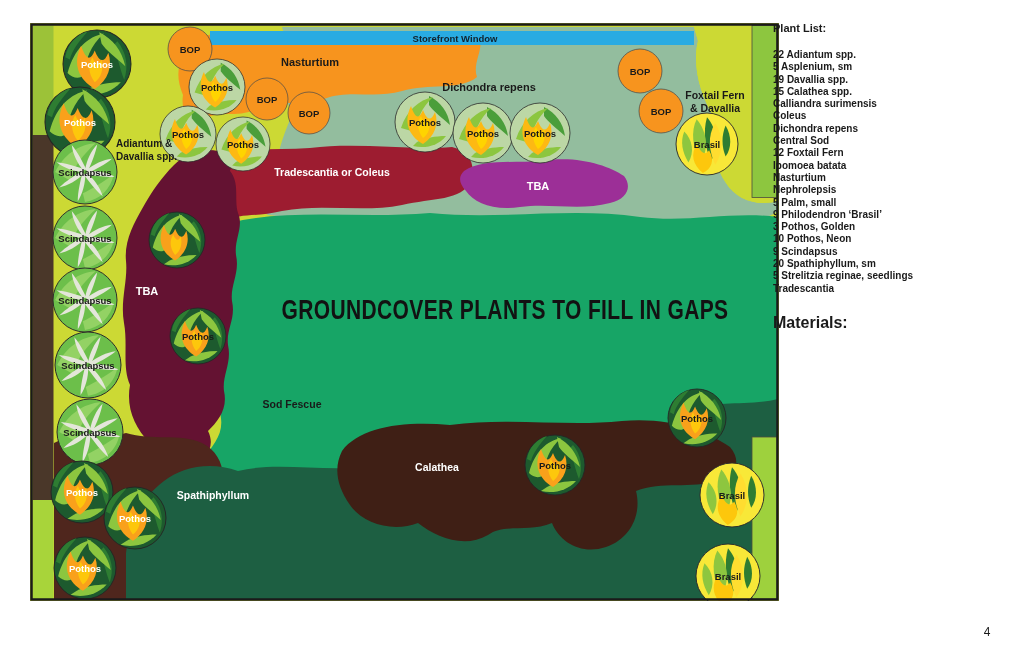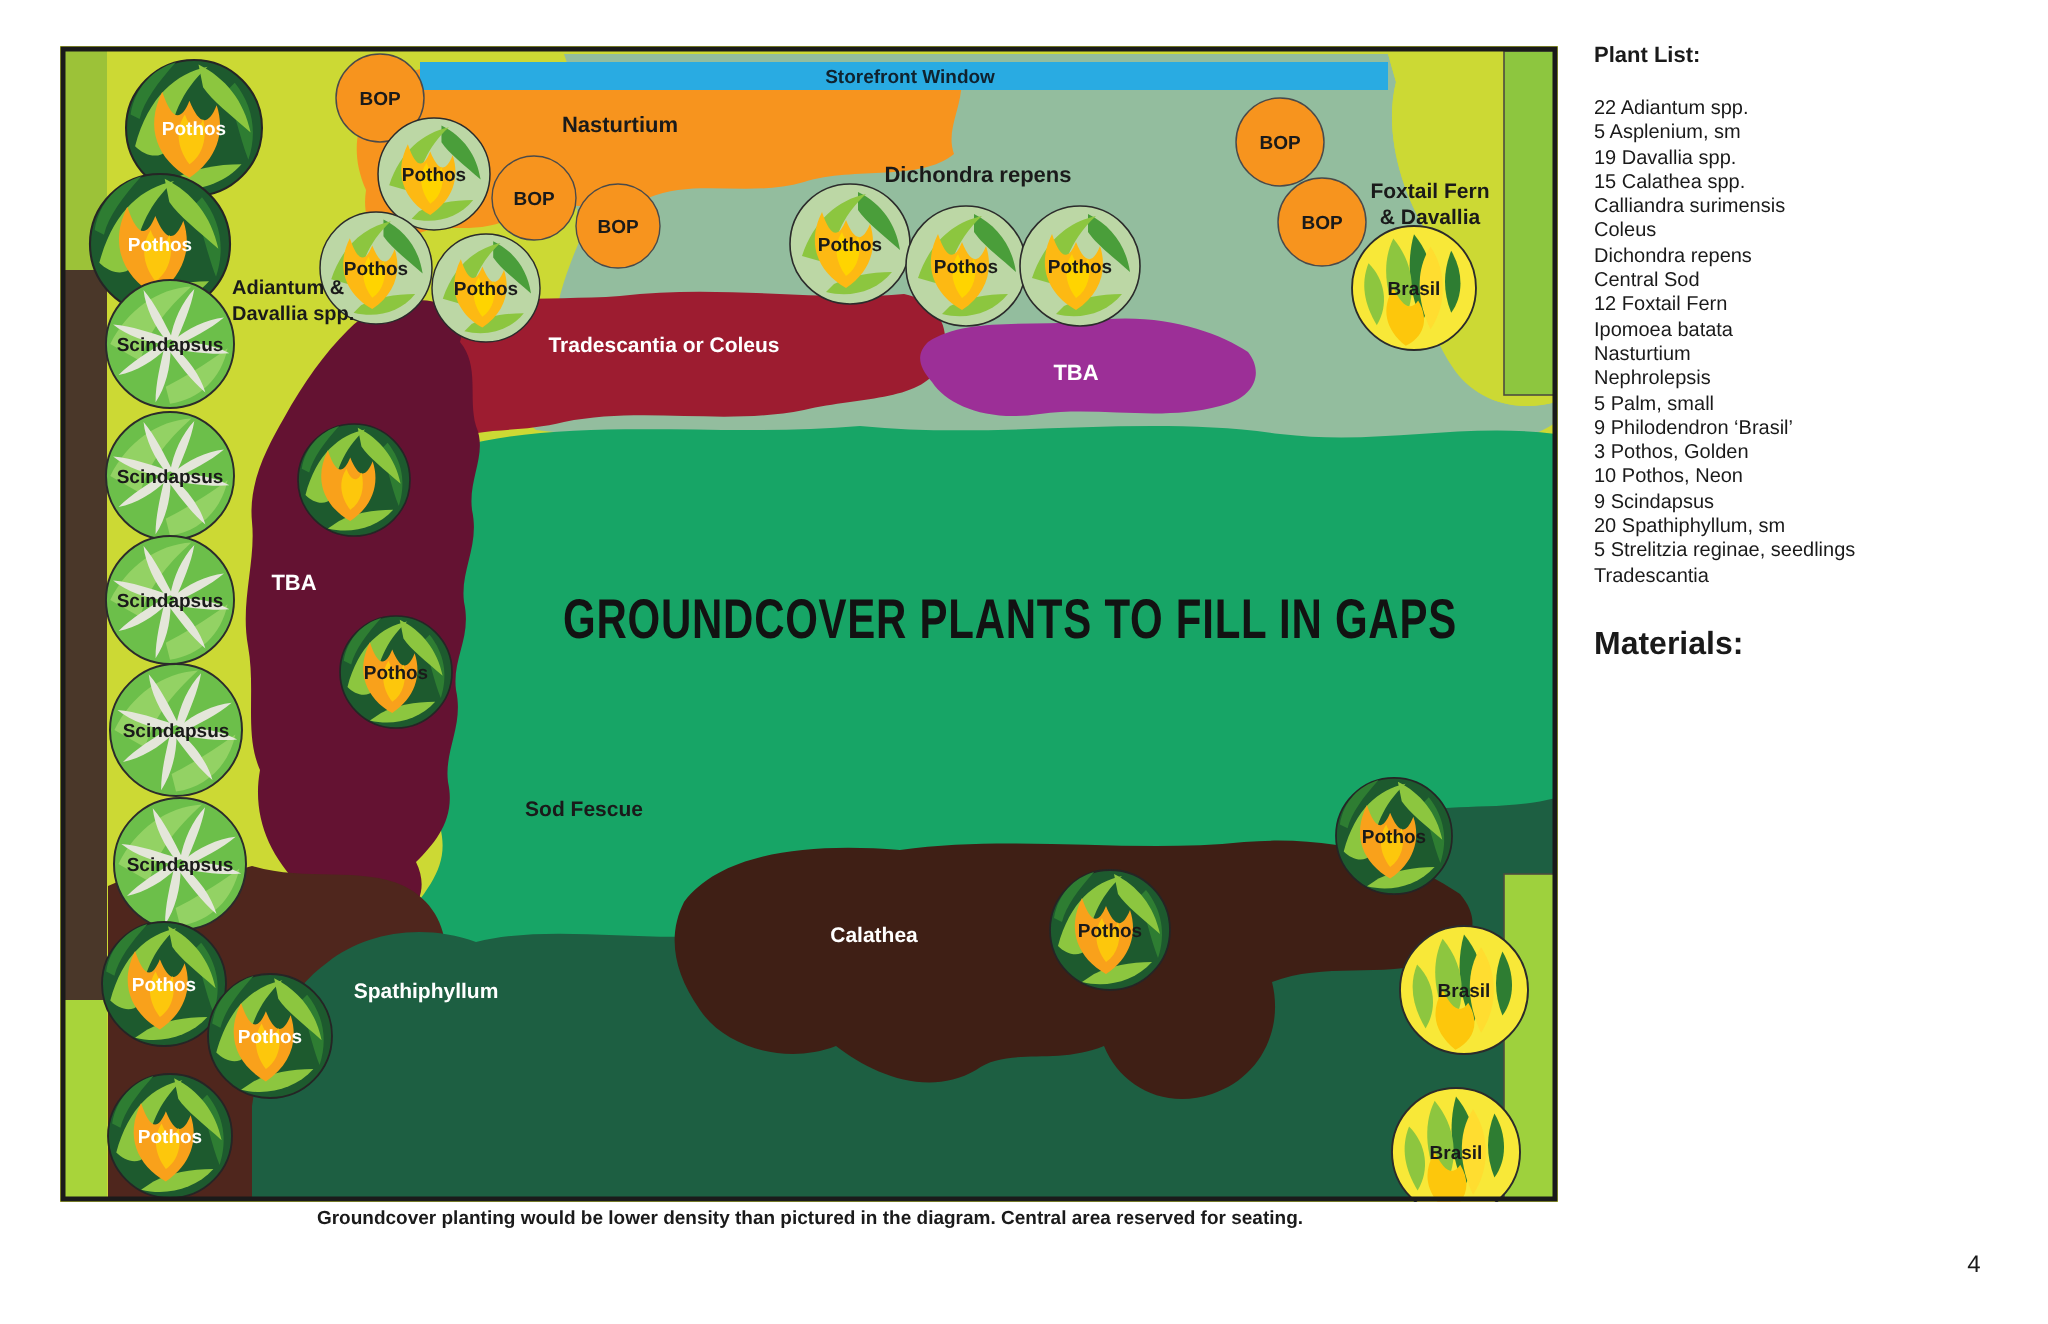--- a/index.html
+++ b/index.html
@@ -6,23 +6,23 @@
   body{width:1024px;height:662px;position:relative;font-family:"Liberation Sans",sans-serif;overflow:hidden;}
   #stage{position:absolute;left:0;top:0;width:1024px;height:662px;background:#ffffff;}
   #diagram-svg{position:absolute;left:30px;top:23px;width:749px;height:578px;}
   text{font-family:"Liberation Sans",sans-serif;}
   .region-label{font-weight:bold;}
   .circ-label{font-weight:bold;font-size:9.5px;paint-order:stroke;}
   .lab-w{fill:#ffffff;}
   .lab-b{fill:#1a1a1a;}
   #diagram-title{font-weight:bold;font-size:28px;fill:#121212;letter-spacing:0.5px;}
   .window-label{font-weight:bold;font-size:9.5px;fill:#10222e;}
-  #plant-list{position:absolute;left:797px;top:22px;width:215px;color:#1a1a1a;}
+  #plant-list{position:absolute;left:773px;top:22px;width:215px;color:#1a1a1a;}
   .pl-header{font-size:11px;font-weight:bold;margin:0 0 15px 0;}
-  .pl-item{font-size:10px;font-weight:normal;line-height:12.3px;white-space:nowrap;}
+  .pl-item{font-size:10px;font-weight:bold;line-height:12.3px;white-space:nowrap;}
   .pl-materials-header{font-size:16px;font-weight:bold;margin:19px 0 22px 0;}
   #caption{position:absolute;left:30px;top:604px;width:750px;text-align:center;font-size:9.5px;font-weight:bold;color:#1a1a1a;}
   #page-number{position:absolute;left:975px;top:625px;width:24px;text-align:center;font-size:12px;color:#1a1a1a;}
 </style>
 </head>
 <body>
 
 <div id="stage">
 
   <svg id="diagram-svg" viewBox="0 0 749 578">
@@ -231,15 +231,14 @@
         <div class="pl-item">3 Pothos, Golden</div>
         <div class="pl-item">10 Pothos, Neon</div>
         <div class="pl-item">9 Scindapsus</div>
         <div class="pl-item">20 Spathiphyllum, sm</div>
         <div class="pl-item">5 Strelitzia reginae, seedlings</div>
         <div class="pl-item">Tradescantia</div>
       </div>
     <div class="pl-materials-header">Materials:</div>
   </div>
 
-  <div id="caption">Groundcover planting would be lower density than pictured in the diagram. Central area reserved for seating.</div>
   <div id="page-number">4</div>
 </div>
 
 </body></html>

